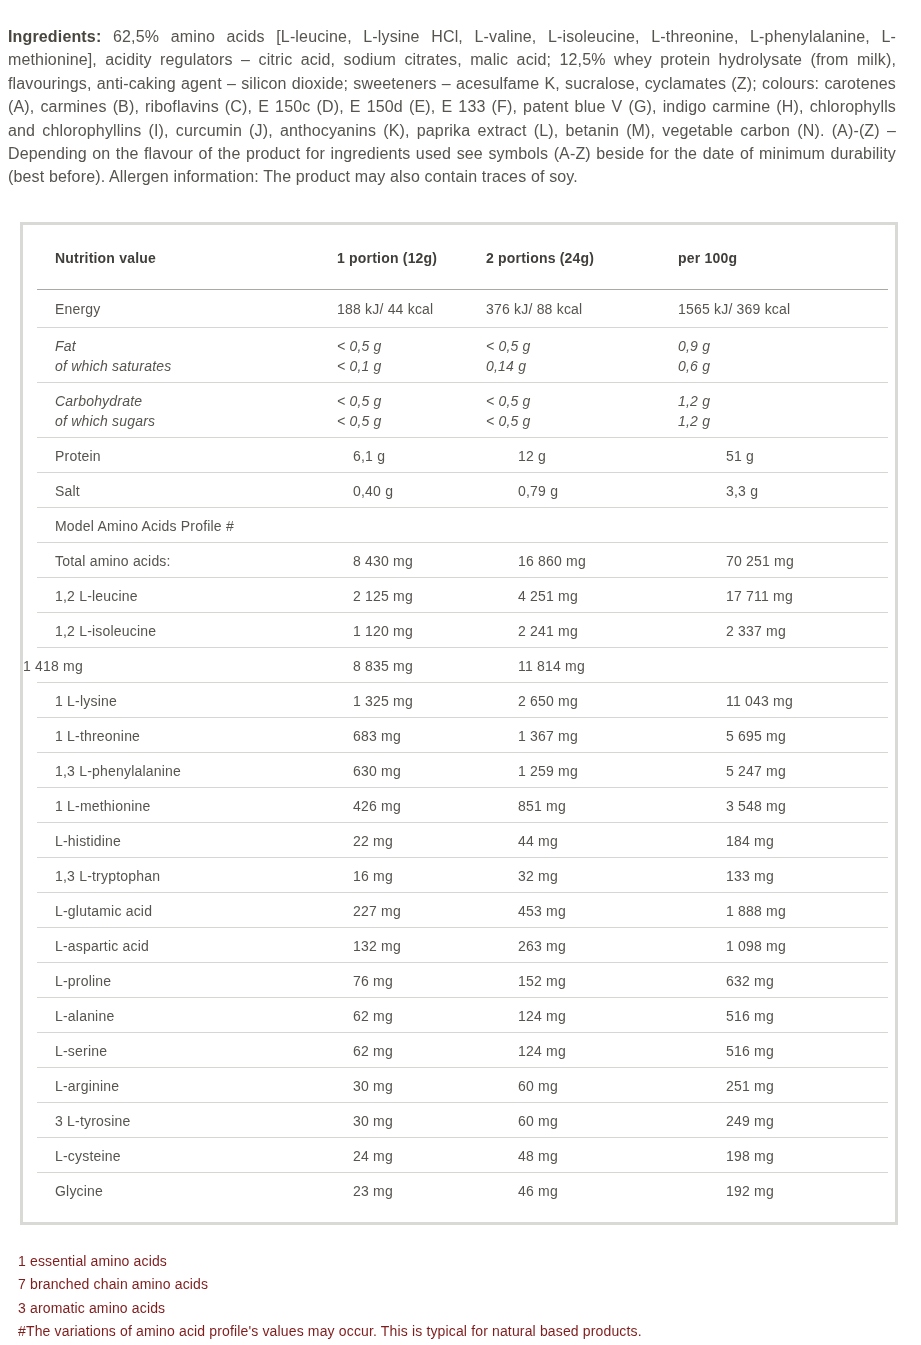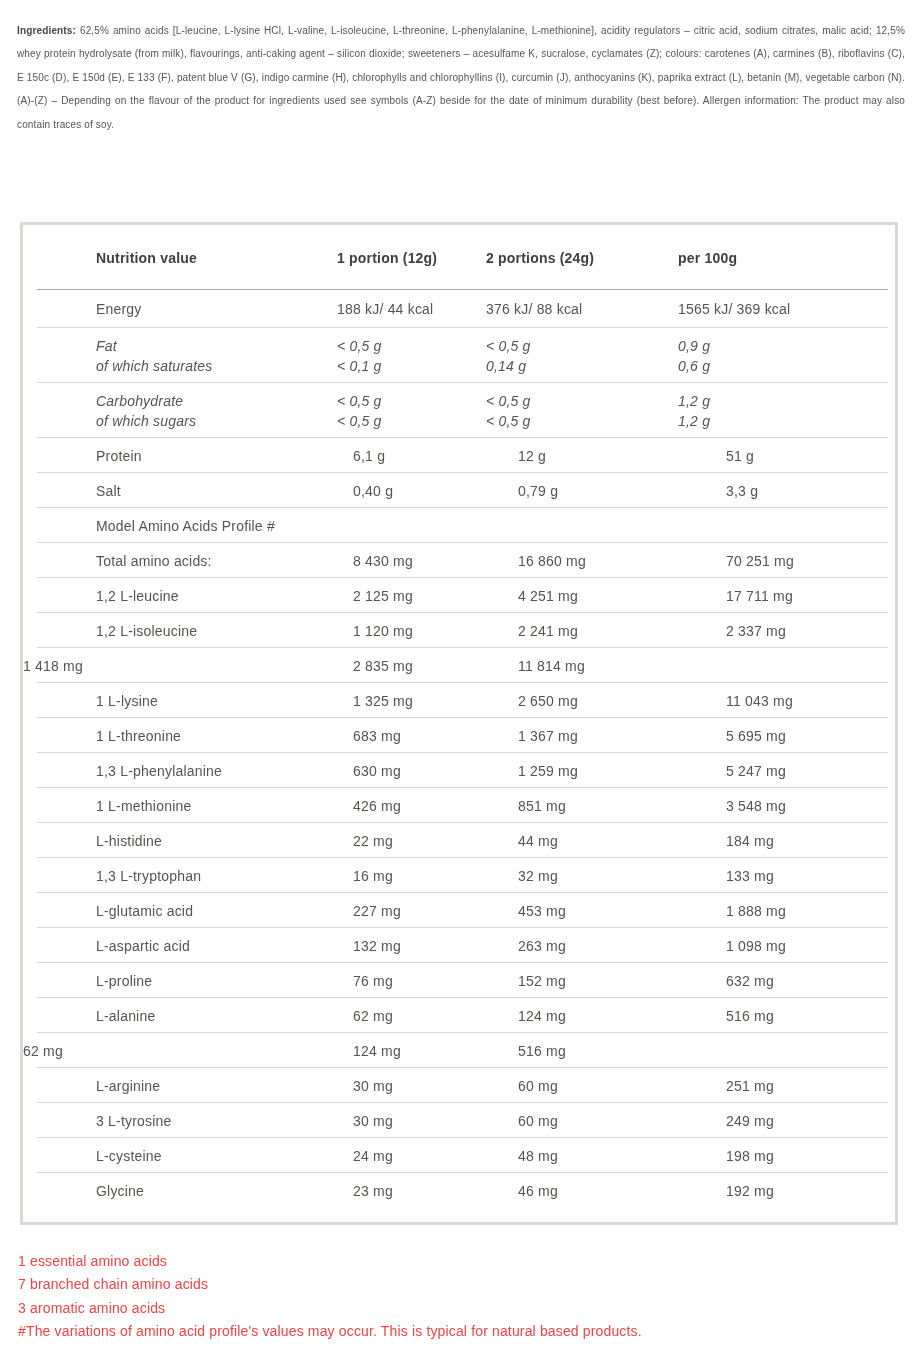--- a/index.html
+++ b/index.html
@@ -9,23 +9,23 @@
     background: #ffffff;
     font-family: "Liberation Sans", sans-serif;
     color: #57544f;
     position: relative;
     overflow: hidden;
   }
 
   
   .ingredients {
     position: absolute;
-    top: 9px; left: 17px;
+    top: 9px; left: 8px;
     width: 888px;
-    font-size: 10px;
+    font-size: 16px;
     line-height: 23.4px;
     letter-spacing: 0.15px;
     text-align: justify;
     color: #57544f;
   }
   .ingredients .lbl { font-weight: 700; color: #49463f; }
 
   
   .table-frame {
     position: absolute;
@@ -46,21 +46,21 @@
     letter-spacing: 0.2px;
   }
   .t-row::after {
     content: "";
     position: absolute;
     left: 14px; right: 7px; bottom: 0;
     height: 1px;
     background: #d6d6d3;
   }
   .t-row > div { white-space: pre-line; line-height: 20px; }
-  .t-row .c-name { padding-left: 73px; }
+  .t-row .c-name { padding-left: 32px; }
 
   .t-header {
     min-height: 65px;
     font-weight: 700;
     color: #413f3b;
   }
   .t-header::after { background: #a9a9a6; }
 
   .t-row.double { min-height: 55px; font-style: italic; }
   .t-body .t-row:last-child::after { display: none; }
@@ -68,21 +68,21 @@
   .t-row.energy { min-height: 38px; }
 
   
   .footnotes {
     position: absolute;
     top: 1250px; left: 18px;
     width: 888px;
     font-size: 14px;
     line-height: 23.4px;
     letter-spacing: 0.15px;
-    color: #ef4444;
+    color: #7f1d1d;
   }
 </style>
 </head>
 <body>
 
 <p class="ingredients"><span class="lbl">Ingredients:</span><span> 62,5% amino acids [L-leucine, L-lysine HCl, L-valine, L-isoleucine, L-threonine, L-phenylalanine, L-methionine], acidity regulators – citric acid, sodium citrates, malic acid; 12,5% whey protein hydrolysate (from milk), flavourings, anti-caking agent – silicon dioxide; sweeteners – acesulfame K, sucralose, cyclamates (Z); colours: carotenes (A), carmines (B), riboflavins (C), E 150c (D), E 150d (E), E 133 (F), patent blue V (G), indigo carmine (H), chlorophylls and chlorophyllins (I), curcumin (J), anthocyanins (K), paprika extract (L), betanin (M), vegetable carbon (N).  (A)-(Z) – Depending on the flavour of the product for ingredients used see symbols (A-Z) beside for the date of minimum durability (best before). Allergen information: The product may also contain traces of soy.</span></p>
 
 <div class="table-frame">
   <div class="t-row t-header">
     <div class="c-name">Nutrition value</div>
@@ -148,21 +148,21 @@
     <div>17 711 mg</div>
   </div>
       <div class="t-row single">
     <div class="c-name">1,2 L-isoleucine</div>
     <div>1 120 mg</div>
     <div>2 241 mg</div>
     <div>2 337 mg</div>
   </div>
       <div class="t-row single">
     <div>1 418 mg</div>
-    <div>2 835 mg</div>
+    <div>8 835 mg</div>
     <div>11 814 mg</div>
   </div>
       <div class="t-row single">
     <div class="c-name">1 L-lysine</div>
     <div>1 325 mg</div>
     <div>2 650 mg</div>
     <div>11 043 mg</div>
   </div>
       <div class="t-row single">
     <div class="c-name">1 L-threonine</div>
@@ -212,20 +212,21 @@
     <div>152 mg</div>
     <div>632 mg</div>
   </div>
       <div class="t-row single">
     <div class="c-name">L-alanine</div>
     <div>62 mg</div>
     <div>124 mg</div>
     <div>516 mg</div>
   </div>
       <div class="t-row single">
+    <div class="c-name">L-serine</div>
     <div>62 mg</div>
     <div>124 mg</div>
     <div>516 mg</div>
   </div>
       <div class="t-row single">
     <div class="c-name">L-arginine</div>
     <div>30 mg</div>
     <div>60 mg</div>
     <div>251 mg</div>
   </div>

